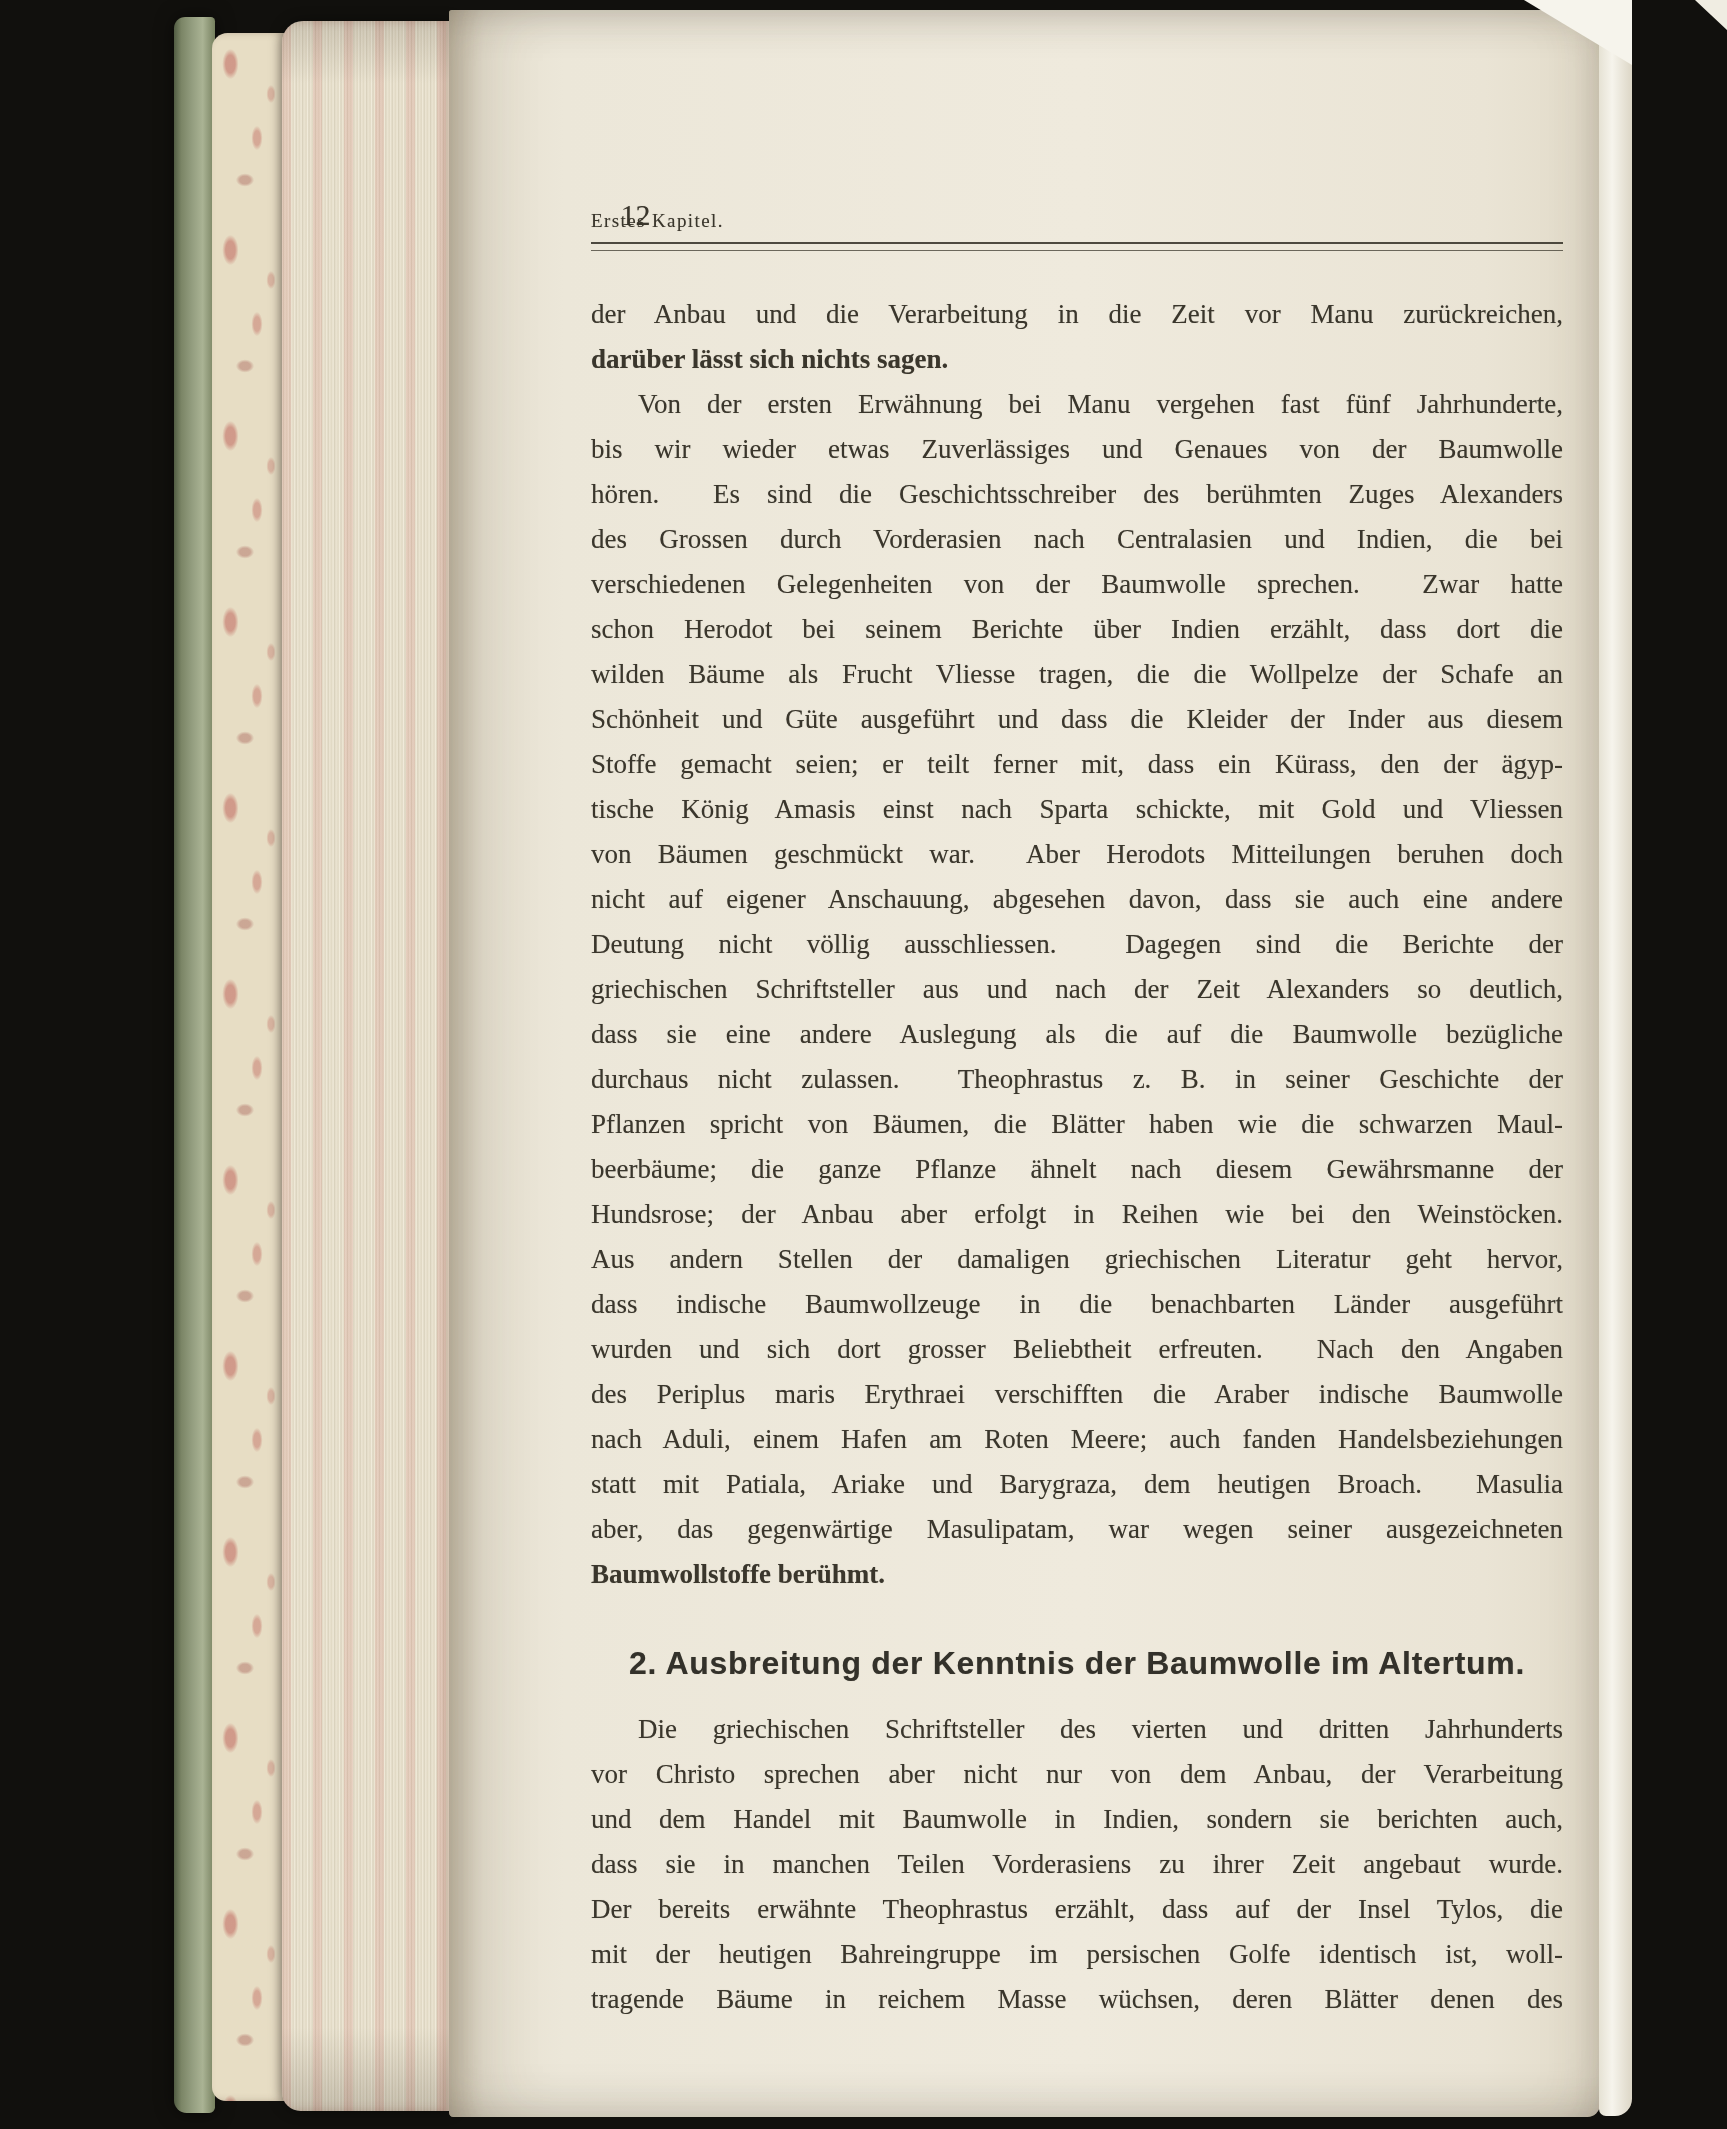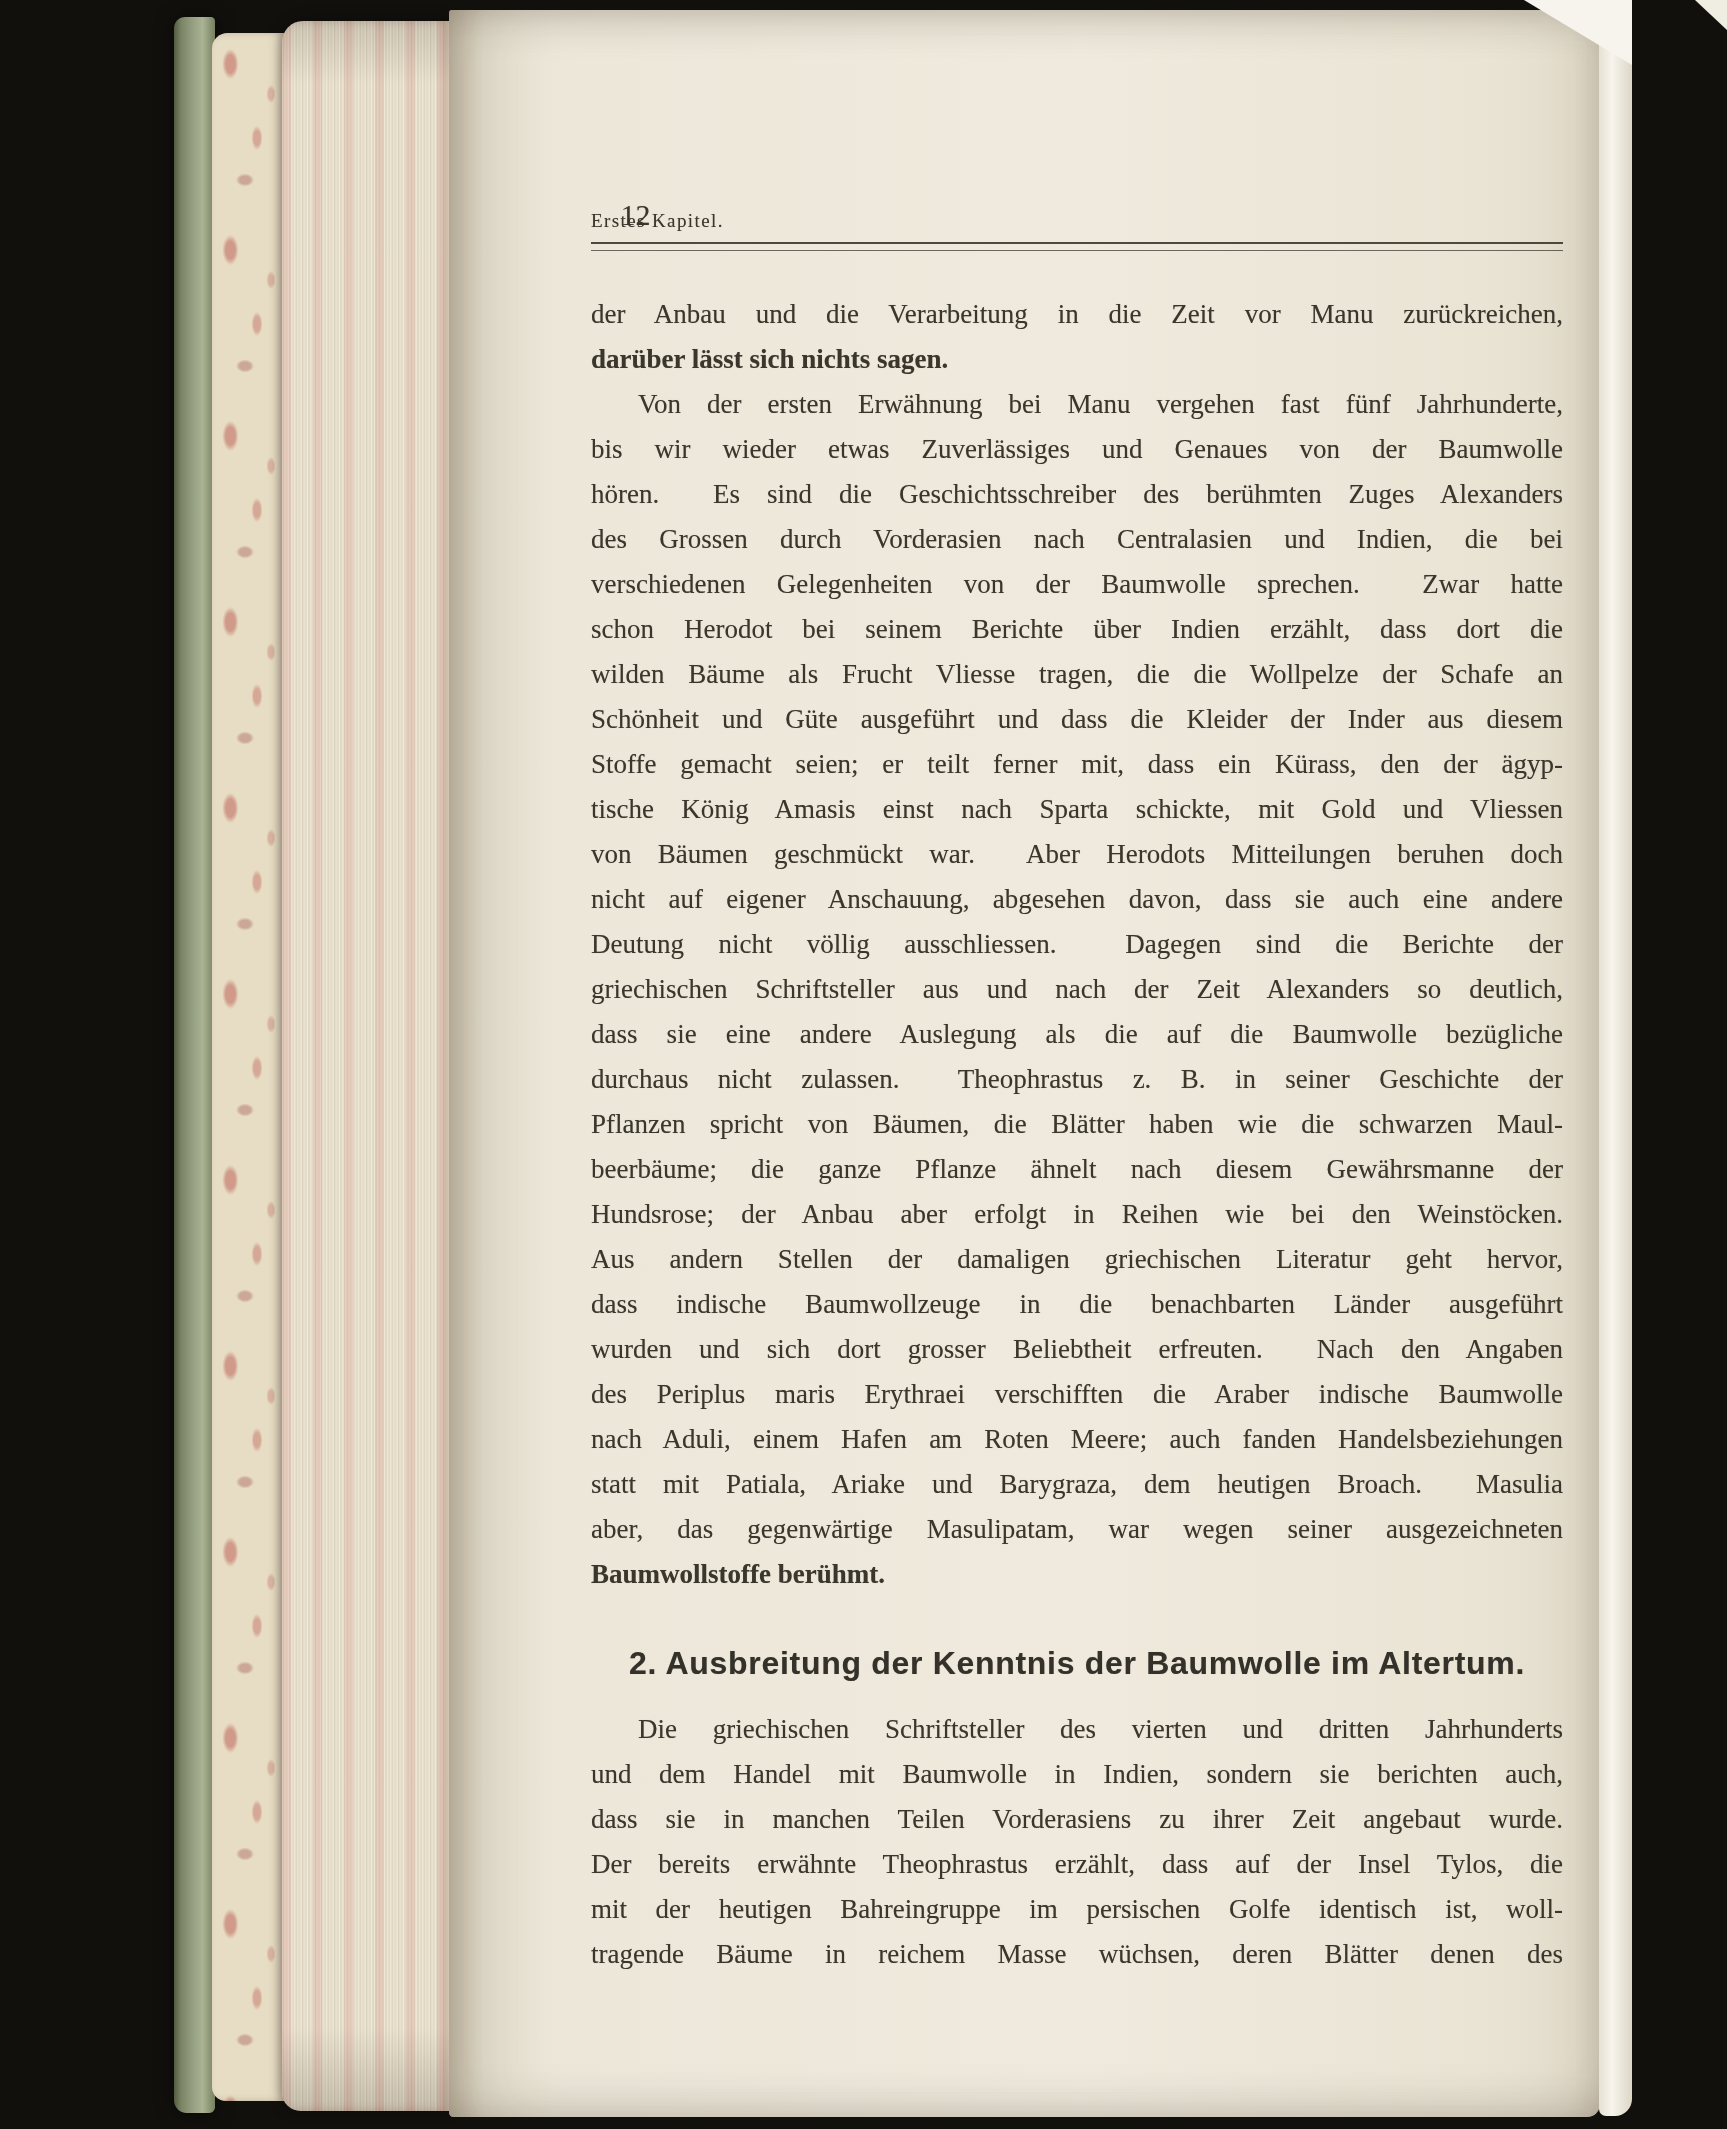--- a/index.html
+++ b/index.html
@@ -181,20 +181,21 @@
           <div class="line">statt mit Patiala, Ariake und Barygraza, dem heutigen Broach.  Masulia</div>
           <div class="line">aber, das gegenwärtige Masulipatam, war wegen seiner ausgezeichneten</div>
           <div class="line lastline">Baumwollstoffe berühmt.</div>
         </div>
 
       <h2 class="section-heading">2. Ausbreitung der Kenntnis der Baumwolle im Altertum.</h2>
 
       <div class="textblock no-gap">
 
       <div class="line indent">Die griechischen Schriftsteller des vierten und dritten Jahrhunderts</div>
+          <div class="line">vor Christo sprechen aber nicht nur von dem Anbau, der Verarbeitung</div>
           <div class="line">und dem Handel mit Baumwolle in Indien, sondern sie berichten auch,</div>
           <div class="line">dass sie in manchen Teilen Vorderasiens zu ihrer Zeit angebaut wurde.</div>
           <div class="line">Der bereits erwähnte Theophrastus erzählt, dass auf der Insel Tylos, die</div>
           <div class="line">mit der heutigen Bahreingruppe im persischen Golfe identisch ist, woll-</div>
           <div class="line">tragende Bäume in reichem Masse wüchsen, deren Blätter denen des</div>
         </div>
 
     </div>
   </div>
 

